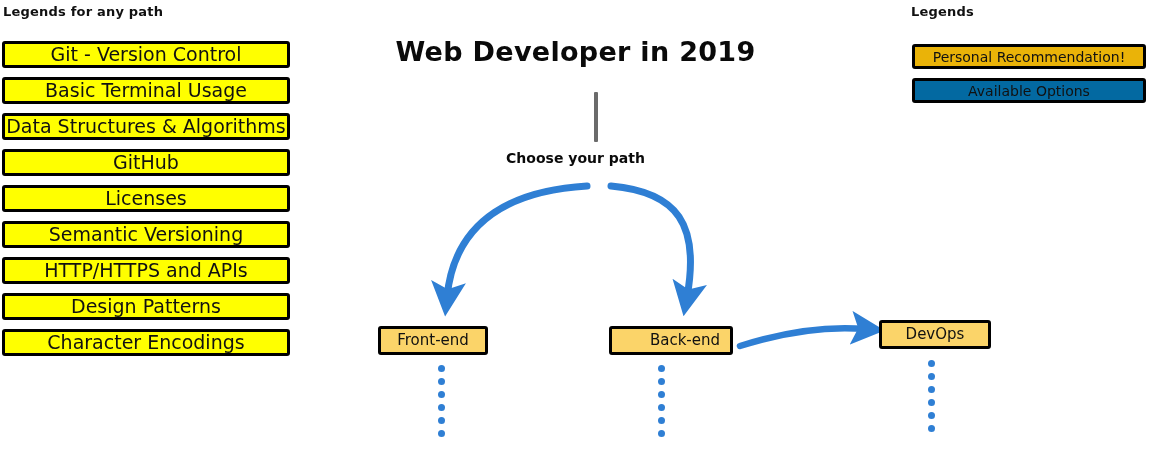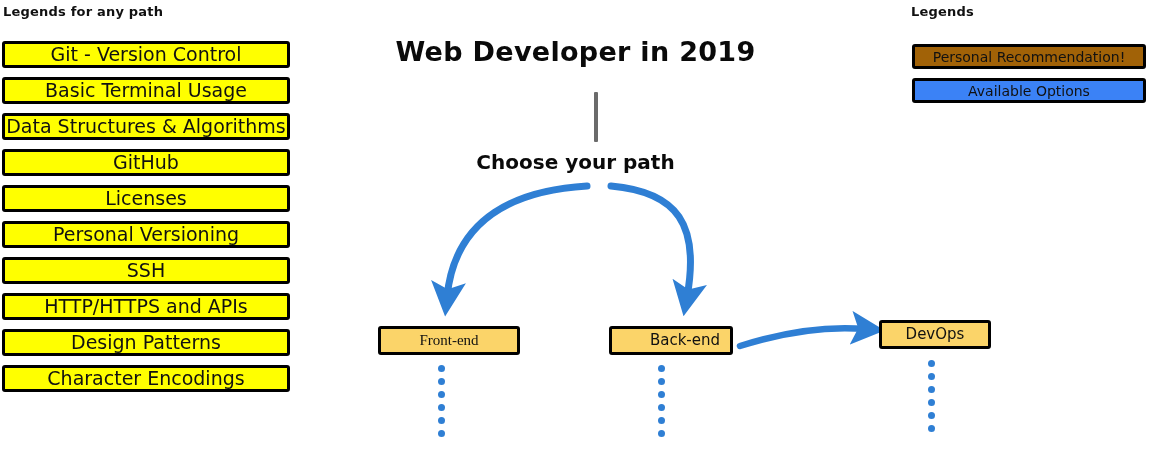--- a/index.html
+++ b/index.html
@@ -76,22 +76,22 @@
     display: flex;
     align-items: center;
     justify-content: center;
   }
   .legend-item .legend-label {
     font-size: 14px;
     line-height: 1;
     color: #111111;
     white-space: nowrap;
   }
-  .swatch-recommend { background: #a16207; }
-  .swatch-available { background: #3b82f6; }
+  .swatch-recommend { background: #eab308; }
+  .swatch-available { background: #0369a1; }
 
   
   #diagram-title {
     position: absolute;
     left: 0;
     top: 36px;
     width: 1149px;
     text-align: center;
     font-size: 27px;
     font-weight: bold;
@@ -112,21 +112,21 @@
     border-radius: 1px;
   }
 
   
   #choose-path-label {
     position: absolute;
     left: 0;
     top: 150px;
     width: 1149px;
     text-align: center;
-    font-size: 20px;
+    font-size: 14px;
     font-weight: bold;
     color: #0a0a0a;
   }
   #choose-path-label > span { position: relative; left: 1px; }
 
   
   #arrows-layer {
     position: absolute;
     left: 0;
     top: 0;
@@ -146,21 +146,21 @@
     display: flex;
     align-items: center;
     justify-content: center;
   }
   .path-node .node-label {
     font-size: 15px;
     line-height: 1;
     color: #111111;
     white-space: nowrap;
   }
-  #node-frontend { left: 378px; top: 326px; width: 142px; font-family: Liberation Serif, serif; }
+  #node-frontend { left: 378px; top: 326px; width: 110px; }
   #node-backend  { left: 609px; top: 326px; width: 124px; padding-left: 28px; }
   #node-devops   { left: 879px; top: 320px; width: 112px; }
 
   
   .dot-trail {
     position: absolute;
     width: 7px;
   }
   .dot-trail .dot {
     width: 7px;
@@ -190,24 +190,21 @@
     <div class="req-item">
       <span class="req-label">Data Structures &amp; Algorithms</span>
     </div>
     <div class="req-item">
       <span class="req-label">GitHub</span>
     </div>
     <div class="req-item">
       <span class="req-label">Licenses</span>
     </div>
     <div class="req-item">
-      <span class="req-label">Personal Versioning</span>
-    </div>
-    <div class="req-item">
-      <span class="req-label">SSH</span>
+      <span class="req-label">Semantic Versioning</span>
     </div>
     <div class="req-item">
       <span class="req-label">HTTP/HTTPS and APIs</span>
     </div>
     <div class="req-item">
       <span class="req-label">Design Patterns</span>
     </div>
     <div class="req-item">
       <span class="req-label">Character Encodings</span>
     </div>

